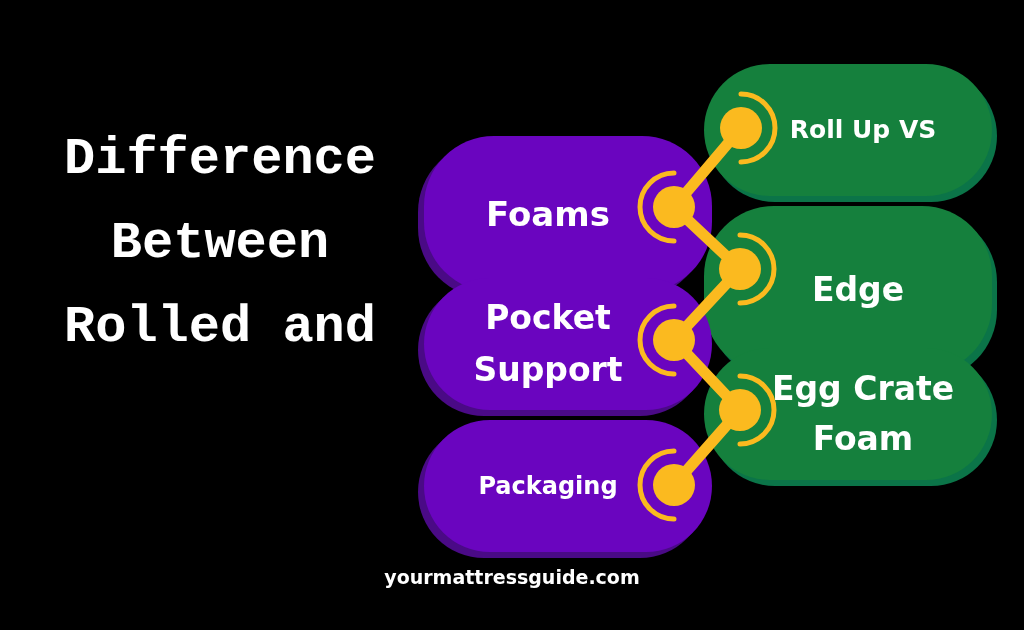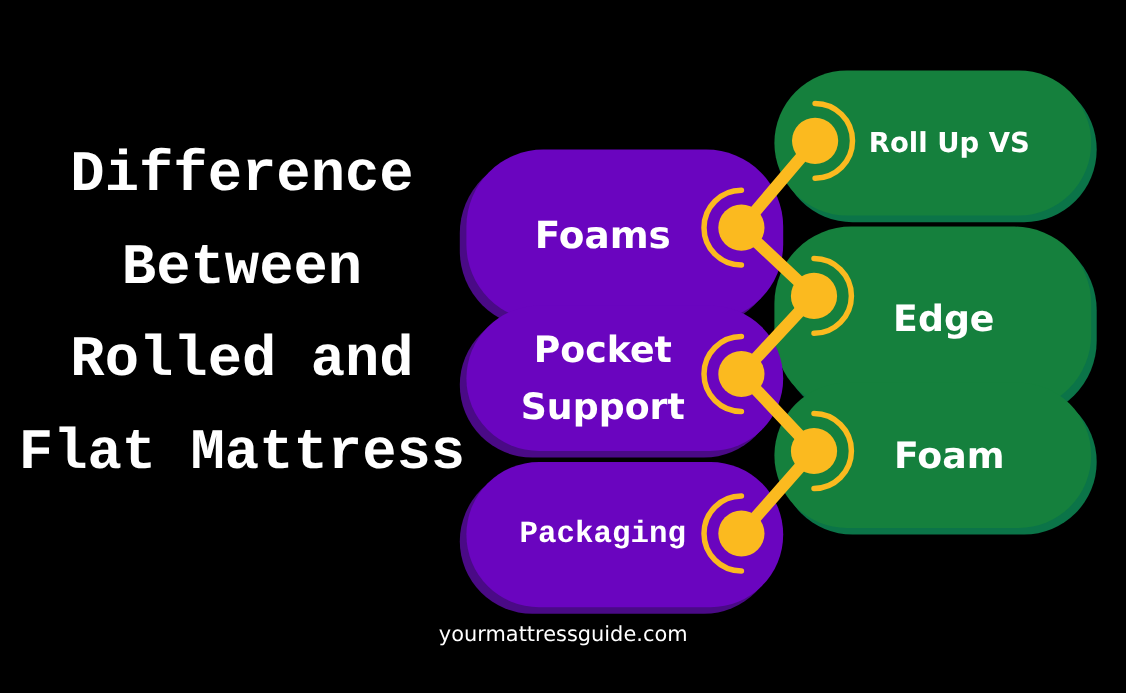--- a/index.html
+++ b/index.html
@@ -8,59 +8,59 @@
     .title { position: absolute; left: 0; top: 118px; width: 440px; text-align: center; color: #fff;
              font-family: Liberation Mono, monospace; font-weight: bold; font-size: 52px; line-height: 84px; letter-spacing: 0px; }
     .title span { display: block; }
     .pill { position: absolute; border-radius: 70px; display: flex; align-items: center; justify-content: center;
             color: #fff; font-weight: bold; text-align: center; }
     .pill.purple { background: #6a05bf; box-shadow: -6px 6px 0 #4a0a86; }
     .pill.green { background: #15803d; box-shadow: 5px 6px 0 #0b7448; }
     .pill .lbl { font-family: "DejaVu Sans", sans-serif; }
     svg.conn { position: absolute; left: 0; top: 0; }
     .footer { position: absolute; left: 0; width: 1024px; top: 566px; text-align: center; color: #fff;
-              font-weight: normal; font-size: 19px; font-family: "DejaVu Sans", sans-serif; }
+              font-weight: bold; font-size: 19px; font-family: "DejaVu Sans", sans-serif; }
   </style>
 </head>
 <body>
 
 <div class="title">
   <span>Difference</span>
   <span>Between</span>
   <span>Rolled and</span>
-  <span>Flat Mattress</span>
 </div>
 
 <div class="pill green" style="left:704px; top:64px; width:288px; height:132px; padding-left:30px; box-sizing:border-box;">
   <div class="lbl" style="font-size:25px; line-height:38px;">
     <div>Roll Up VS</div>
   </div>
 </div>
 <div class="pill green" style="left:704px; top:206px; width:288px; height:168px; padding-left:20px; box-sizing:border-box;text-align:center;">
   <div class="lbl" style="font-size:33px; line-height:50px;">
     <div>Edge</div>
   </div>
 </div>
 <div class="pill green" style="left:704px; top:348px; width:288px; height:132px; padding-left:30px; box-sizing:border-box;">
   <div class="lbl" style="font-size:33px; line-height:50px;">
+    <div>Egg Crate</div>
     <div>Foam</div>
   </div>
 </div>
 
 <div class="pill purple" style="left:424px; top:136px; width:288px; height:156px; padding-right:40px; box-sizing:border-box;">
   <div class="lbl" style="font-size:34px;">Foams</div>
 </div>
 <div class="pill purple" style="left:424px; top:278px; width:288px; height:132px; padding-right:40px; box-sizing:border-box;">
   <div class="lbl" style="font-size:33px; line-height:52px;">
     <div>Pocket</div>
     <div>Support</div>
   </div>
 </div>
 <div class="pill purple" style="left:424px; top:420px; width:288px; height:132px; padding-right:40px; box-sizing:border-box;">
-  <div class="lbl" style="font-size:28px;font-family:Liberation Mono, monospace;">Packaging</div>
+  <div class="lbl" style="font-size:24px;">Packaging</div>
 </div>
 
 <svg class="conn" width="1024" height="630">
   <polyline points="741,128 674,207 740,269 674,340 740,410 674,485" fill="none" stroke="#fbba1f" stroke-width="11" stroke-linejoin="round"></polyline>
   <g fill="#fbba1f">
     <circle cx="741" cy="128" r="21"></circle>
     <circle cx="674" cy="207" r="21"></circle>
     <circle cx="740" cy="269" r="21"></circle>
     <circle cx="674" cy="340" r="21"></circle>
     <circle cx="740" cy="410" r="21"></circle>

